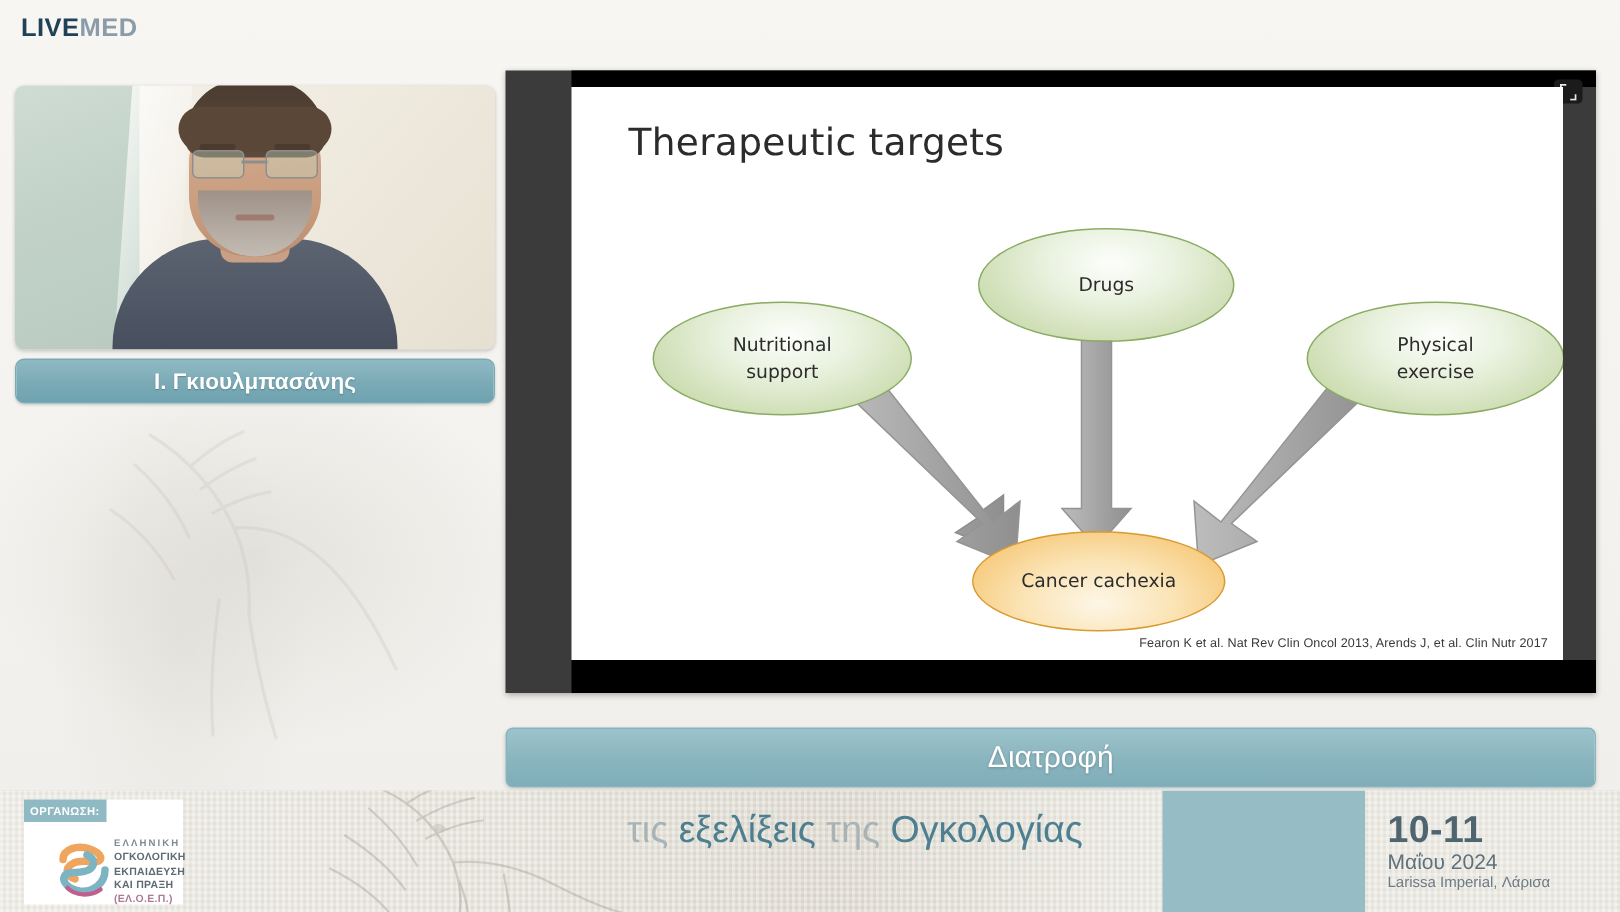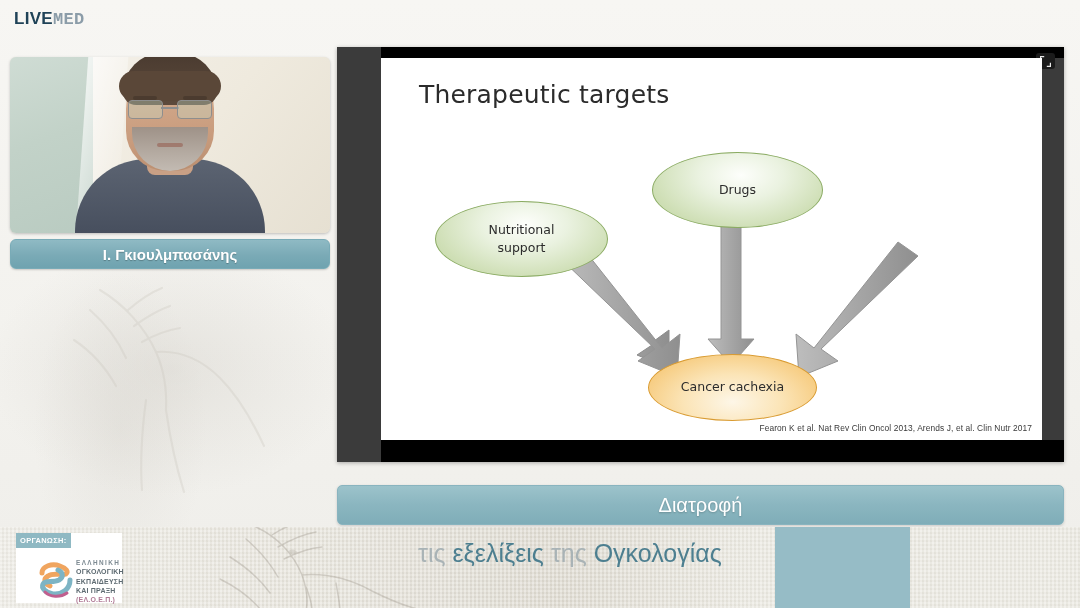--- a/index.html
+++ b/index.html
@@ -23,21 +23,21 @@
     opacity:.30;pointer-events:none;
   }
 
   
   #logo{
     position:absolute;left:14px;top:10px;
     font-size:17px;font-weight:bold;letter-spacing:.3px;
     line-height:1;
   }
   #logo .live{color:#1f4257;}
-  #logo .med{color:#8b9ca8;font-weight:bold;font-family:Liberation Mono, monospace;}
+  #logo .med{color:#8b9ca8;font-weight:bold;}
 
   
   #speaker-card{
     position:absolute;left:10px;top:57px;width:320px;
   }
   #speaker-video{
     width:320px;height:176px;border-radius:6px;overflow:hidden;
     position:relative;
     box-shadow:0 1px 3px rgba(0,0,0,.22);
     background:#e9e6df;
@@ -301,20 +301,24 @@
         </g>
       </svg>
 
       <div class="node green" id="node-drugs">
         <span>Drugs</span>
       </div>
       <div class="node green" id="node-nutrition">
         <span>Nutritional</span>
         <span>support</span>
       </div>
+      <div class="node green" id="node-exercise">
+        <span>Physical</span>
+        <span>exercise</span>
+      </div>
       <div class="node orange" id="node-cachexia">
         <span>Cancer cachexia</span>
       </div>
 
       <div id="citation">Fearon K et al. Nat Rev Clin Oncol 2013, Arends J, et al. Clin Nutr 2017</div>
     </div>
   </div>
 
   <div id="section-bar">Διατροφή</div>
 
@@ -352,15 +356,20 @@
       </div>
     </div>
     <div id="org-label">ΟΡΓΑΝΩΣΗ:</div>
 
     <div id="banner-title">
       <div class="t2"><span class="dim">τις</span> <span class="hi">εξελίξεις</span> <span class="dim">της</span> <span class="hi">Ογκολογίας</span></div>
     </div>
 
     <div id="banner-teal"></div>
 
+    <div id="banner-date">
+      <div class="d1">10-11</div>
+      <div class="d2">Μαΐου 2024</div>
+      <div class="d3">Larissa Imperial, Λάρισα</div>
+    </div>
   </div>
 
 </div>
 
 </body></html>

